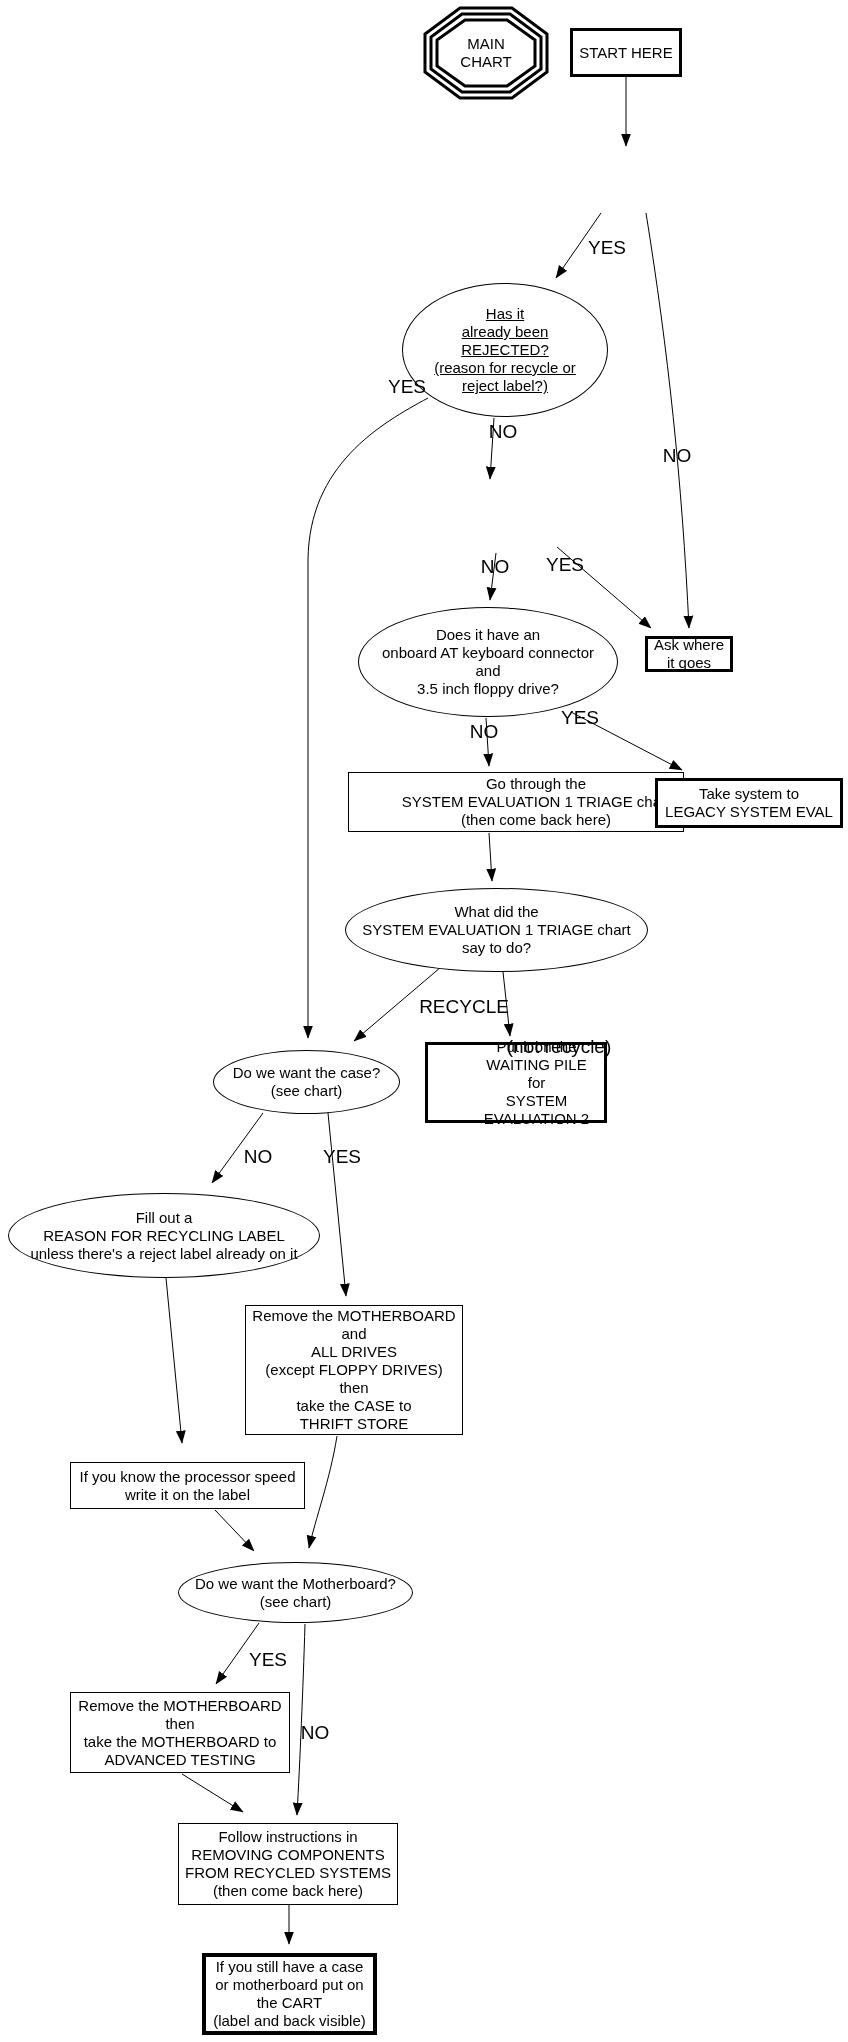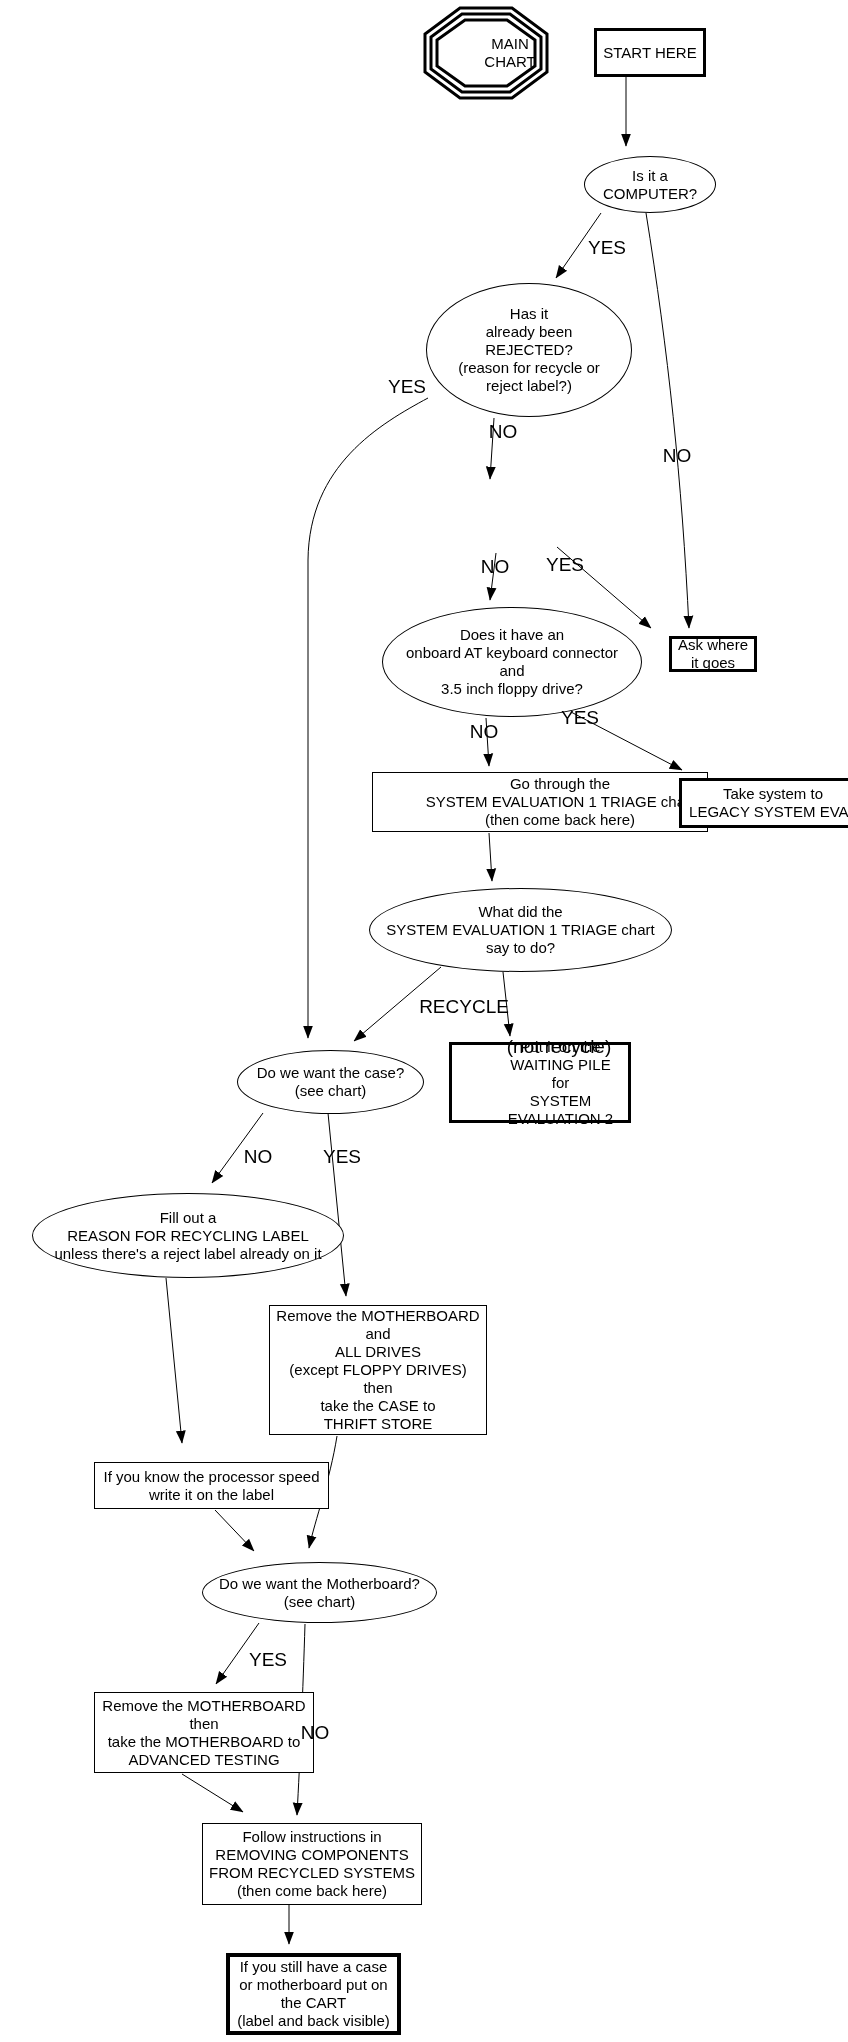--- a/index.html
+++ b/index.html
@@ -13,37 +13,36 @@
   }
   #edges{position:absolute;left:0;top:0;width:848px;height:2042px;}
   .node{
     position:absolute;
     display:flex;align-items:center;justify-content:center;
     text-align:center;
     white-space:pre-line;
     font-size:15px;line-height:1.2;
     box-sizing:border-box;
     background:#fff;
-    margin-left:24px;
   }
   .box{border:1px solid #000;}
   .box-bold{border:3px solid #000;}
   .box-xbold{border:4px solid #000;}
   .ellipse{border:1px solid #000;border-radius:50%;}
   .octagon-text{background:transparent;}
   .edge-label{
     position:absolute;transform:translate(-50%,-50%);
     font-size:19px;line-height:1;white-space:nowrap;
     background:transparent;
   }
   
   #n-main    {left:426px;top:10px;width:120px;height:86px;}
   #n-start   {left:570px;top:28px;width:112px;height:49px;}
   #n-computer{left:560px;top:156px;width:132px;height:57px;}
-  #n-rejected{left:402px;top:283px;width:206px;height:134px;}
+  #n-rejected{left:402px;top:283px;width:206px;height:134px;text-decoration:underline;}
   #n-incompat{left:368px;top:492px;width:280px;height:61px;}
   #n-at      {left:358px;top:607px;width:260px;height:110px;}
   #n-ask     {left:645px;top:636px;width:88px;height:36px;}
   #n-triage  {left:348px;top:772px;width:336px;height:60px;padding-left:40px;}
   #n-legacy  {left:655px;top:778px;width:188px;height:50px;}
   #n-whatdid {left:345px;top:888px;width:303px;height:84px;}
   #n-waiting {left:425px;top:1042px;width:182px;height:81px;padding-left:41px;}
   #n-case    {left:213px;top:1050px;width:187px;height:64px;}
   #n-fill    {left:8px;top:1193px;width:312px;height:85px;}
   #n-thrift  {left:245px;top:1305px;width:218px;height:130px;}
@@ -107,22 +106,20 @@
       <path d="M259,1623 L216,1684" marker-end="url(#arrow)"></path>
       <path d="M305,1624 C303,1690 300,1760 297,1815" marker-end="url(#arrow)"></path>
       <path d="M182,1774 L243,1812" marker-end="url(#arrow)"></path>
       <path d="M289,1905 V1944" marker-end="url(#arrow)"></path>
     </g>
   </svg>
 
   <div id="n-main" class="node octagon-text">MAIN
 CHART</div>
   <div id="n-start" class="node box-bold">START HERE</div>
-  <div id="n-computer" class="node ellipse">Is it a
-COMPUTER?</div>
   <div id="n-rejected" class="node ellipse">Has it
 already been
 REJECTED?
 (reason for recycle or
 reject label?)</div>
   <div id="n-at" class="node ellipse">Does it have an
 onboard AT keyboard connector
 and
 3.5 inch floppy drive?</div>
   <div id="n-ask" class="node box-bold">Ask where

